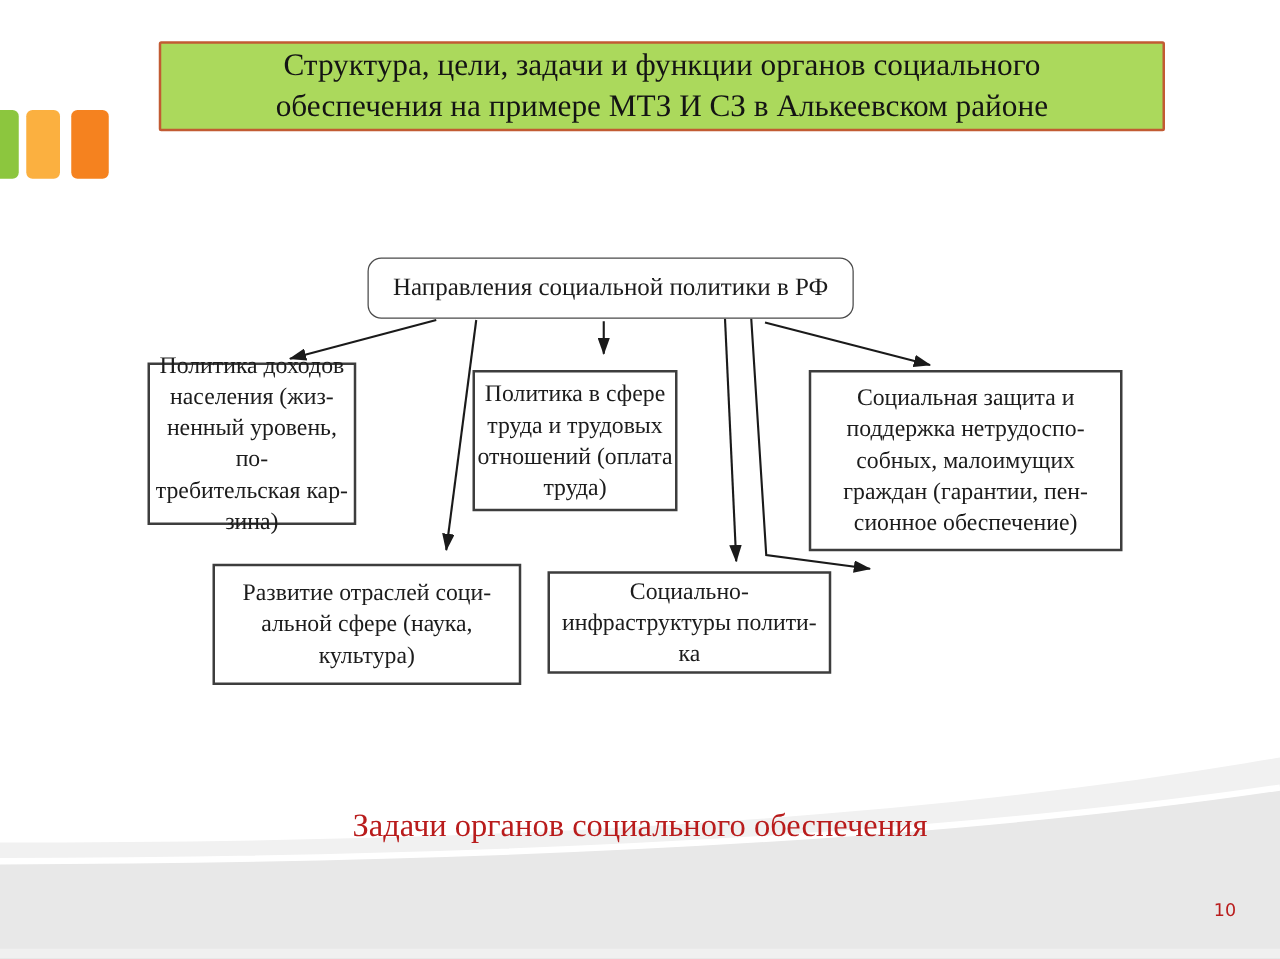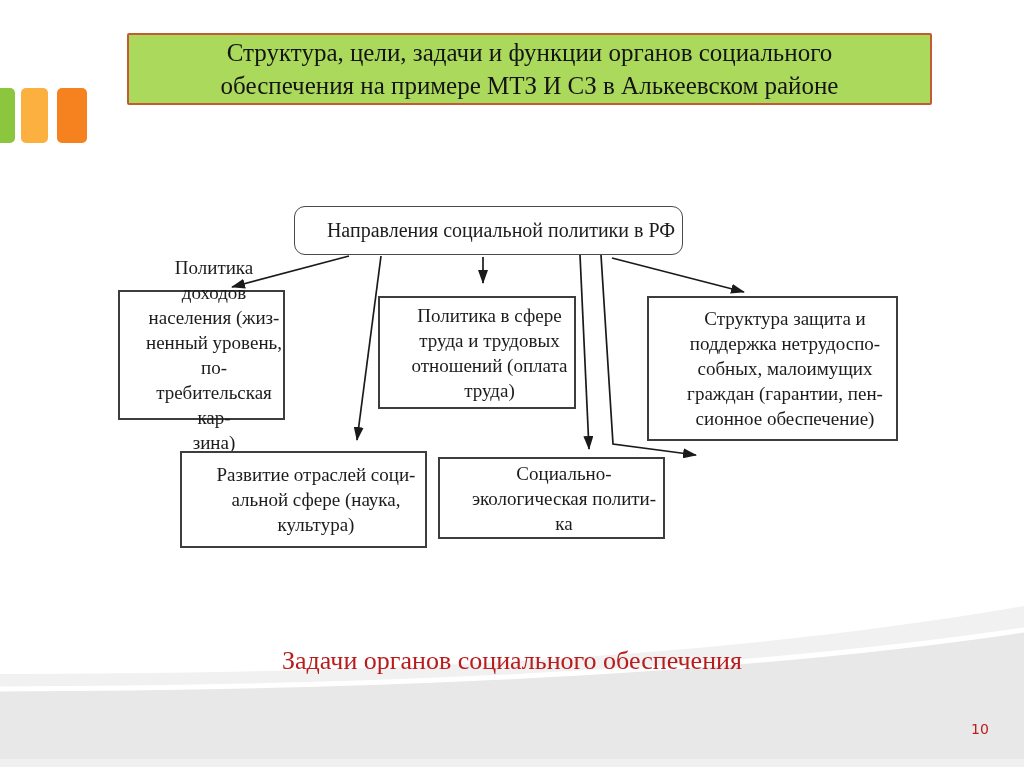--- a/index.html
+++ b/index.html
@@ -25,31 +25,31 @@
     display:flex;align-items:center;justify-content:flex-start;text-align:center;
     font-size:25px;line-height:33px;color:#141414;
     padding:0 30px;
   }
   
   .node{
     position:absolute;box-sizing:border-box;
     background:#ffffff;border:2px solid #3d3d3d;
     display:flex;flex-direction:column;align-items:center;justify-content:center;
     text-align:center;color:#1c1c1c;
-    font-size:19px;line-height:25px;padding-left:25px;
+    font-size:19px;line-height:25px;
   }
   .node .lbl{white-space:pre-line;}
   .node.root{
     left:294px;top:206px;width:389px;height:49px;
     border:1.5px solid #4a4a4a;border-radius:11px;font-size:20px;
   }
   .node.income{left:118px;top:290px;width:167px;height:130px;}
-  .node.labor{left:378px;top:296px;width:198px;height:113px;text-align:center;}
+  .node.labor{left:378px;top:296px;width:164px;height:113px;text-align:center;}
   .node.protection{left:647px;top:296px;width:251px;height:145px;}
-  .node.branches{left:180px;top:451px;width:247px;height:97px;}
+  .node.branches{left:170px;top:451px;width:247px;height:97px;}
   .node.ecology{left:438px;top:457px;width:227px;height:82px;}
   .node.infra{left:681px;top:456px;width:216px;height:114px;}
   .arrows{position:absolute;left:0;top:0;pointer-events:none;}
   
   .caption{
     position:absolute;left:0;top:646px;width:1024px;
     text-align:center;font-size:26px;color:#b91c1c;
   }
   .page-num{
     position:absolute;left:960px;top:721px;width:40px;
@@ -107,36 +107,36 @@
   </div>
 
   <div class="node labor">
     <span class="lbl">Политика в сфере
 труда и трудовых
 отношений (оплата
 труда)</span>
   </div>
 
   <div class="node protection">
-    <span class="lbl">Структура защита и
+    <span class="lbl">Социальная защита и
 поддержка нетрудоспо-
 собных, малоимущих
 граждан (гарантии, пен-
 сионное обеспечение)</span>
   </div>
 
   <div class="node branches">
     <span class="lbl">Развитие отраслей соци-
 альной сфере (наука,
 культура)</span>
   </div>
 
   <div class="node ecology">
     <span class="lbl">Социально-
-экологическая полити-
+инфраструктуры полити-
 ка</span>
   </div>
 
 
   <div class="caption">Задачи органов социального обеспечения</div>
 
   <div class="page-num">10</div>
 
 </div>
 

